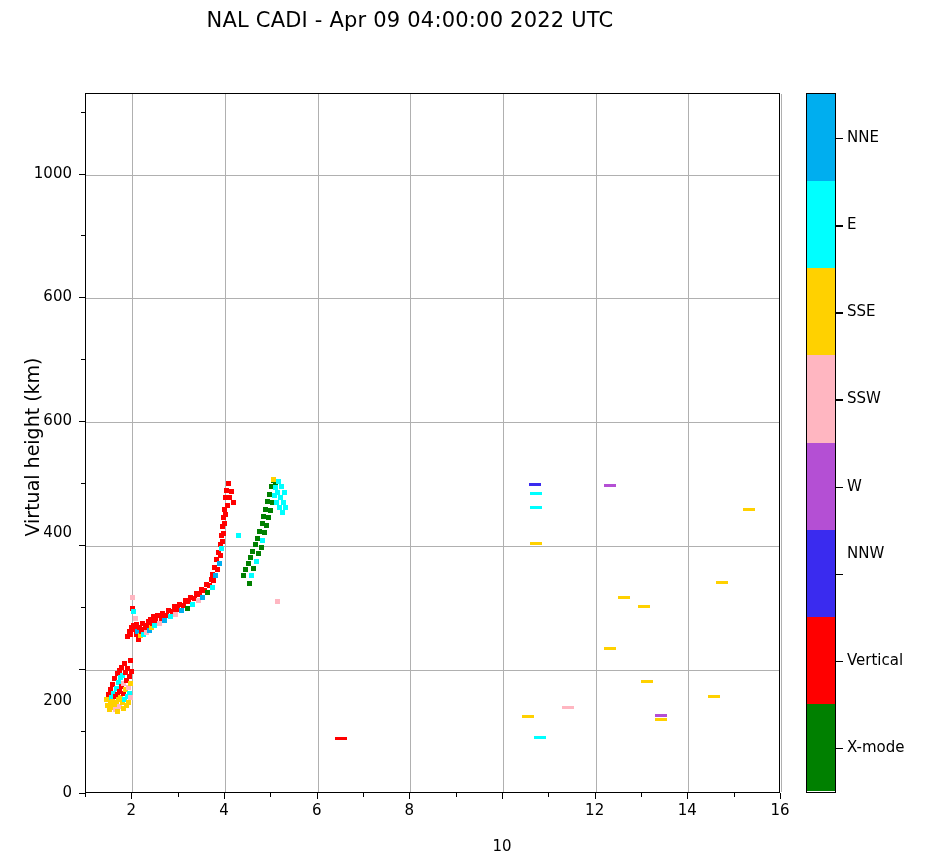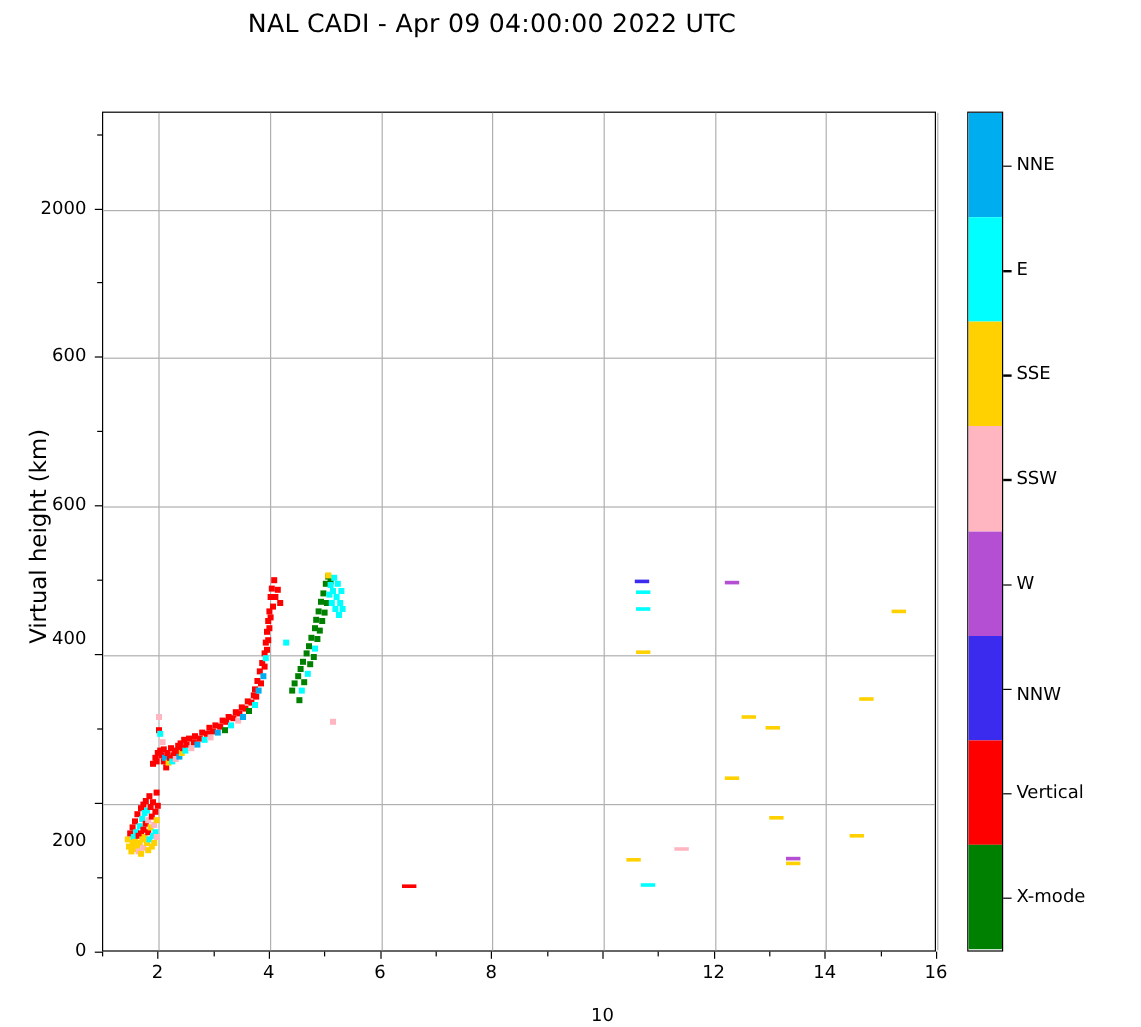--- a/index.html
+++ b/index.html
@@ -310,21 +310,21 @@
       <div class="ylab" style="top: 783px;">0</div>
       <div class="ytick" style="top: 669.106px;"></div>
       <div class="ylab" style="top: 691px;">200</div>
       <div class="ytick" style="top: 545.212px;"></div>
       <div class="ylab" style="top: 523px;">400</div>
       <div class="ytick" style="top: 421.319px;"></div>
       <div class="ylab" style="top: 411.319px;">600</div>
       <div class="ytick" style="top: 297.425px;"></div>
       <div class="ylab" style="top: 287.425px;">600</div>
       <div class="ytick" style="top: 173.531px;"></div>
-      <div class="ylab" style="top: 163.531px;">2000</div>
+      <div class="ylab" style="top: 163.531px;">1000</div>
       <div class="ytick minor" style="top: 731.053px;"></div>
       <div class="ytick minor" style="top: 607.159px;"></div>
       <div class="ytick minor" style="top: 483.265px;"></div>
       <div class="ytick minor" style="top: 359.372px;"></div>
       <div class="ytick minor" style="top: 235.478px;"></div>
       <div class="ytick minor" style="top: 111.584px;"></div>
     </div>
 
   <div id="yaxis-title">Virtual height (km)</div>
 
@@ -343,20 +343,20 @@
       <div class="clab" style="top: 127.975px;">NNE</div>
       <div class="ctick" style="top: 225.125px;"></div>
       <div class="clab" style="top: 215.125px;">E</div>
       <div class="ctick" style="top: 312.275px;"></div>
       <div class="clab" style="top: 302.275px;">SSE</div>
       <div class="ctick" style="top: 399.425px;"></div>
       <div class="clab" style="top: 389.425px;">SSW</div>
       <div class="ctick" style="top: 486.575px;"></div>
       <div class="clab" style="top: 476.575px;">W</div>
       <div class="ctick" style="top: 573.725px;"></div>
-      <div class="clab" style="top: 569px;">NNW</div>
+      <div class="clab" style="top: 544px;">NNW</div>
       <div class="ctick" style="top: 660.875px;"></div>
       <div class="clab" style="top: 650.875px;">Vertical</div>
       <div class="ctick" style="top: 748.025px;"></div>
       <div class="clab" style="top: 738.025px;">X-mode</div>
     </div>
 
 </div>
 
 </body></html>

